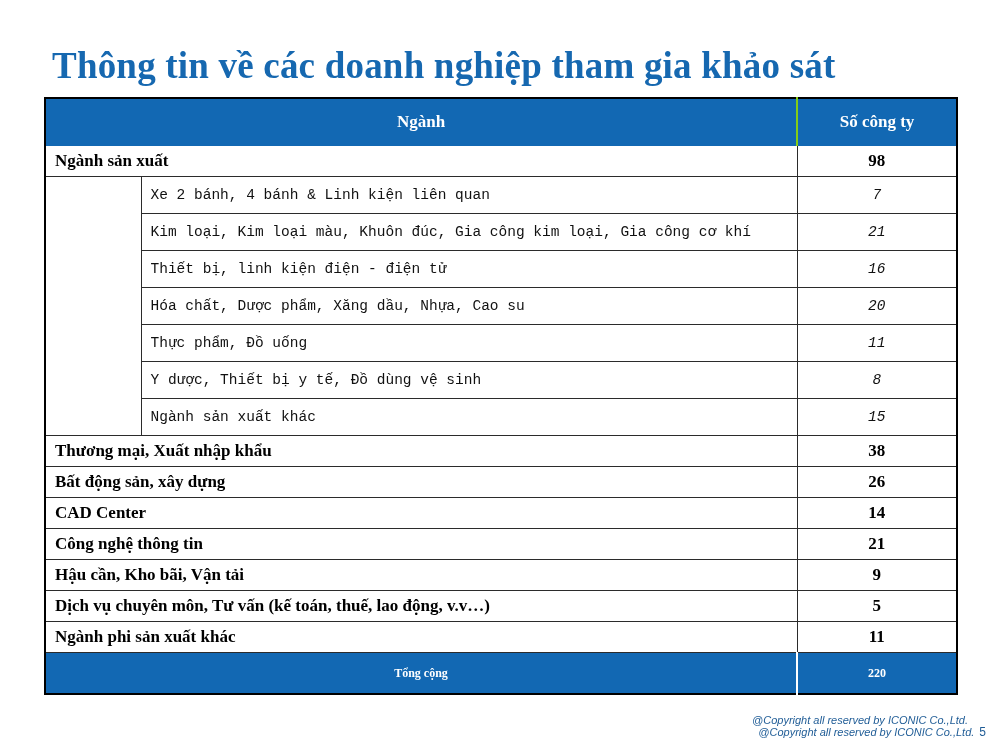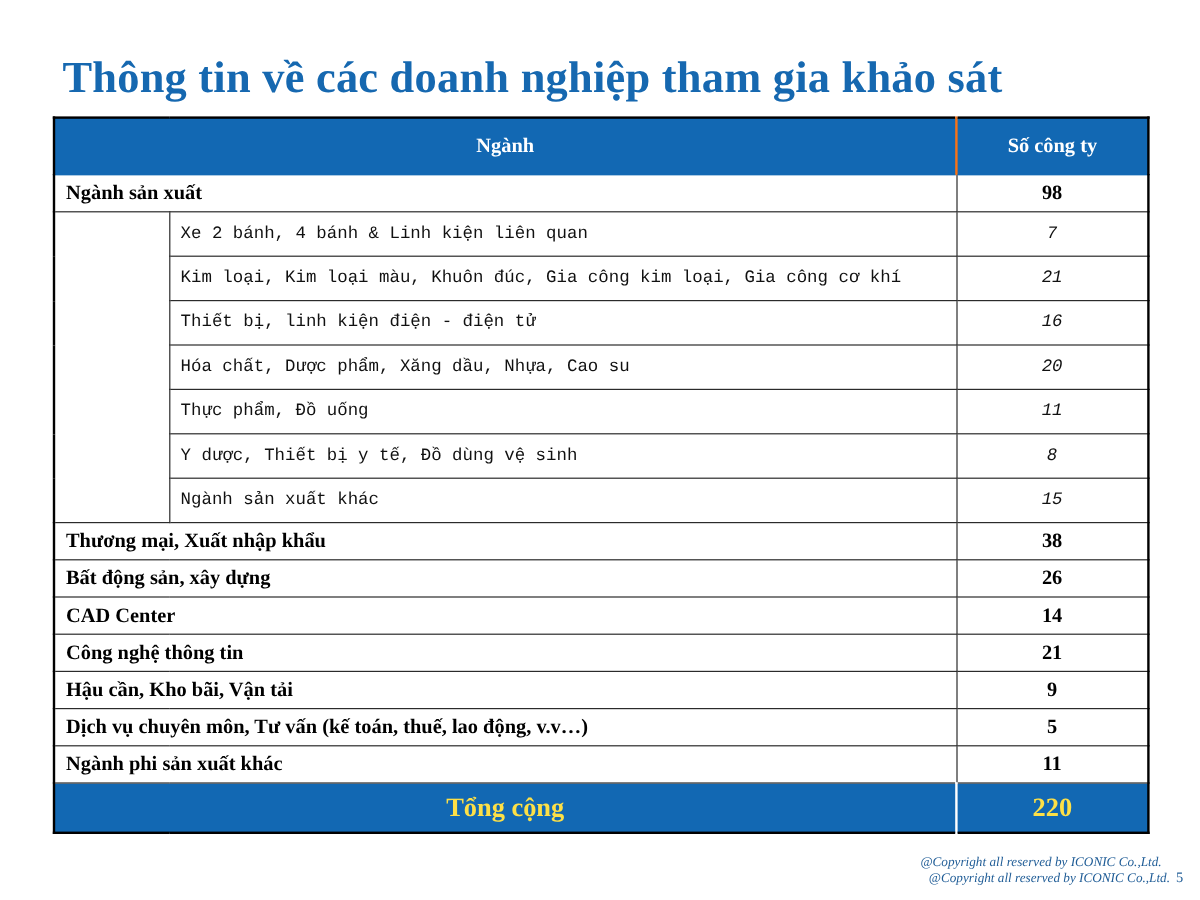--- a/index.html
+++ b/index.html
@@ -56,21 +56,21 @@
   
   .hdr-row th {
     background: #1268b3;
     color: #ffffff;
     font-weight: bold;
     font-size: 17px;
     height: 46px;
     text-align: center;
     border-color: #1268b3;
   }
-  .hdr-row th.hdr-name { border-right: 2px solid #f97316; }
+  .hdr-row th.hdr-name { border-right: 2px solid #84cc16; }
 
   
   .lvl1-row td {
     height: 30px;
     font-size: 17px;
     font-weight: bold;
     color: #000000;
   }
   .lvl1-name {
     text-align: left;
@@ -97,37 +97,37 @@
   }
   .sub-count {
     text-align: center;
     font-style: italic;
     font-size: 15px;
   }
 
   
   .total-row td {
     background: #1268b3;
-    color: #fde047;
-    font-weight: bold;
-    font-size: 22px;
+    color: #ffffff;
+    font-weight: bold;
+    font-size: 12px;
     height: 40px;
     border-color: #1268b3;
     text-align: center;
   }
   .total-row td.total-label { border-right: 2px solid #ffffff; }
 
   
   .footer {
     position: absolute;
     right: 14px;
     bottom: 12px;
     text-align: right;
     color: #1f5c96;
-    font-family: Liberation Serif, serif;
+    font-family: Liberation Sans, sans-serif;
     font-style: italic;
     font-size: 11px;
     line-height: 12px;
     white-space: nowrap;
   }
   .footer .cr-line-1 {
     display: block;
     padding-right: 18px;
   }
   .footer .cr-line-2 {

